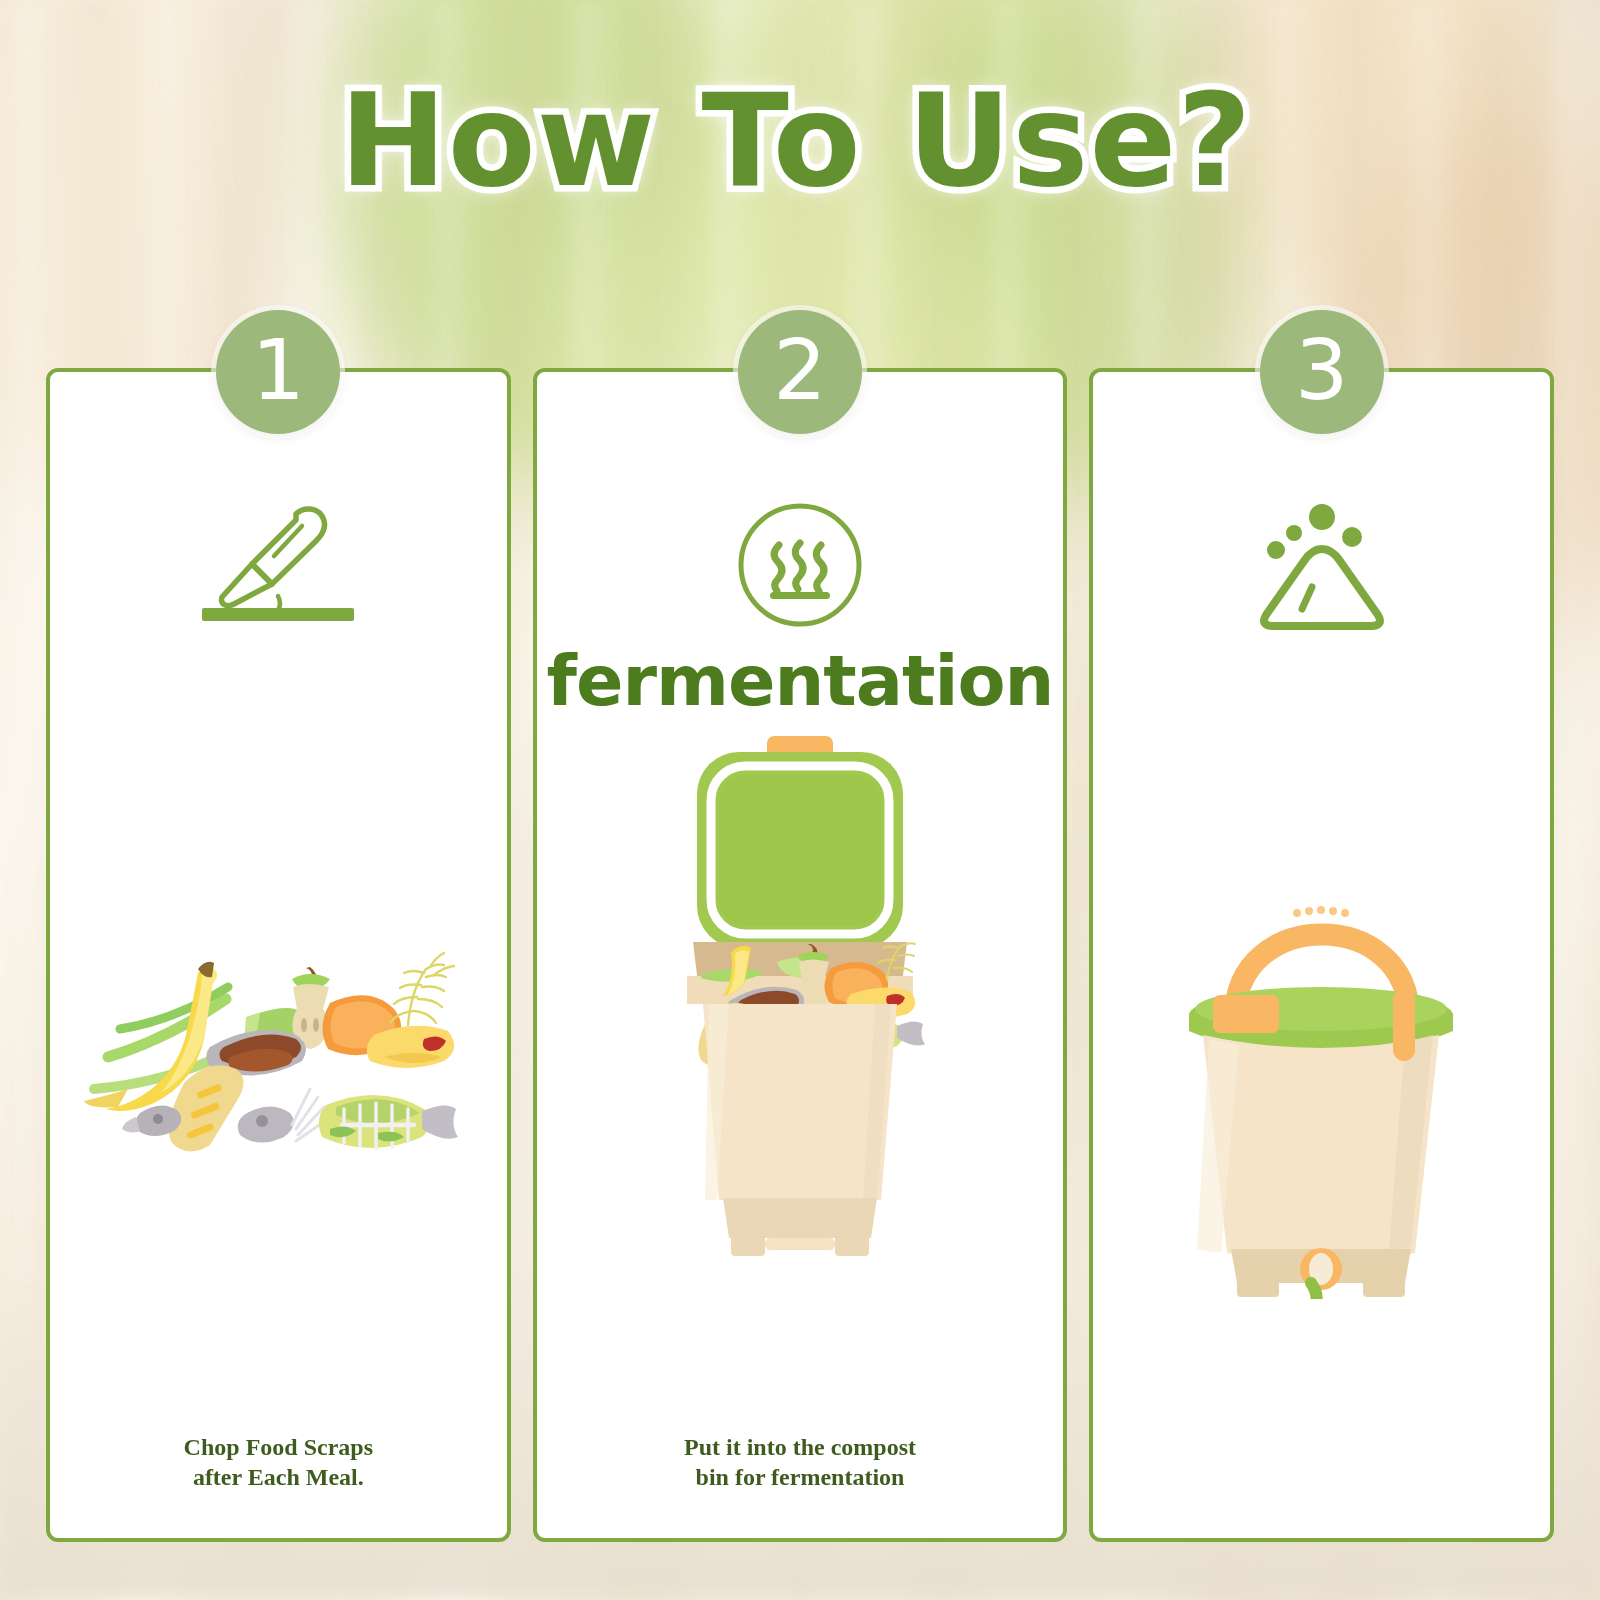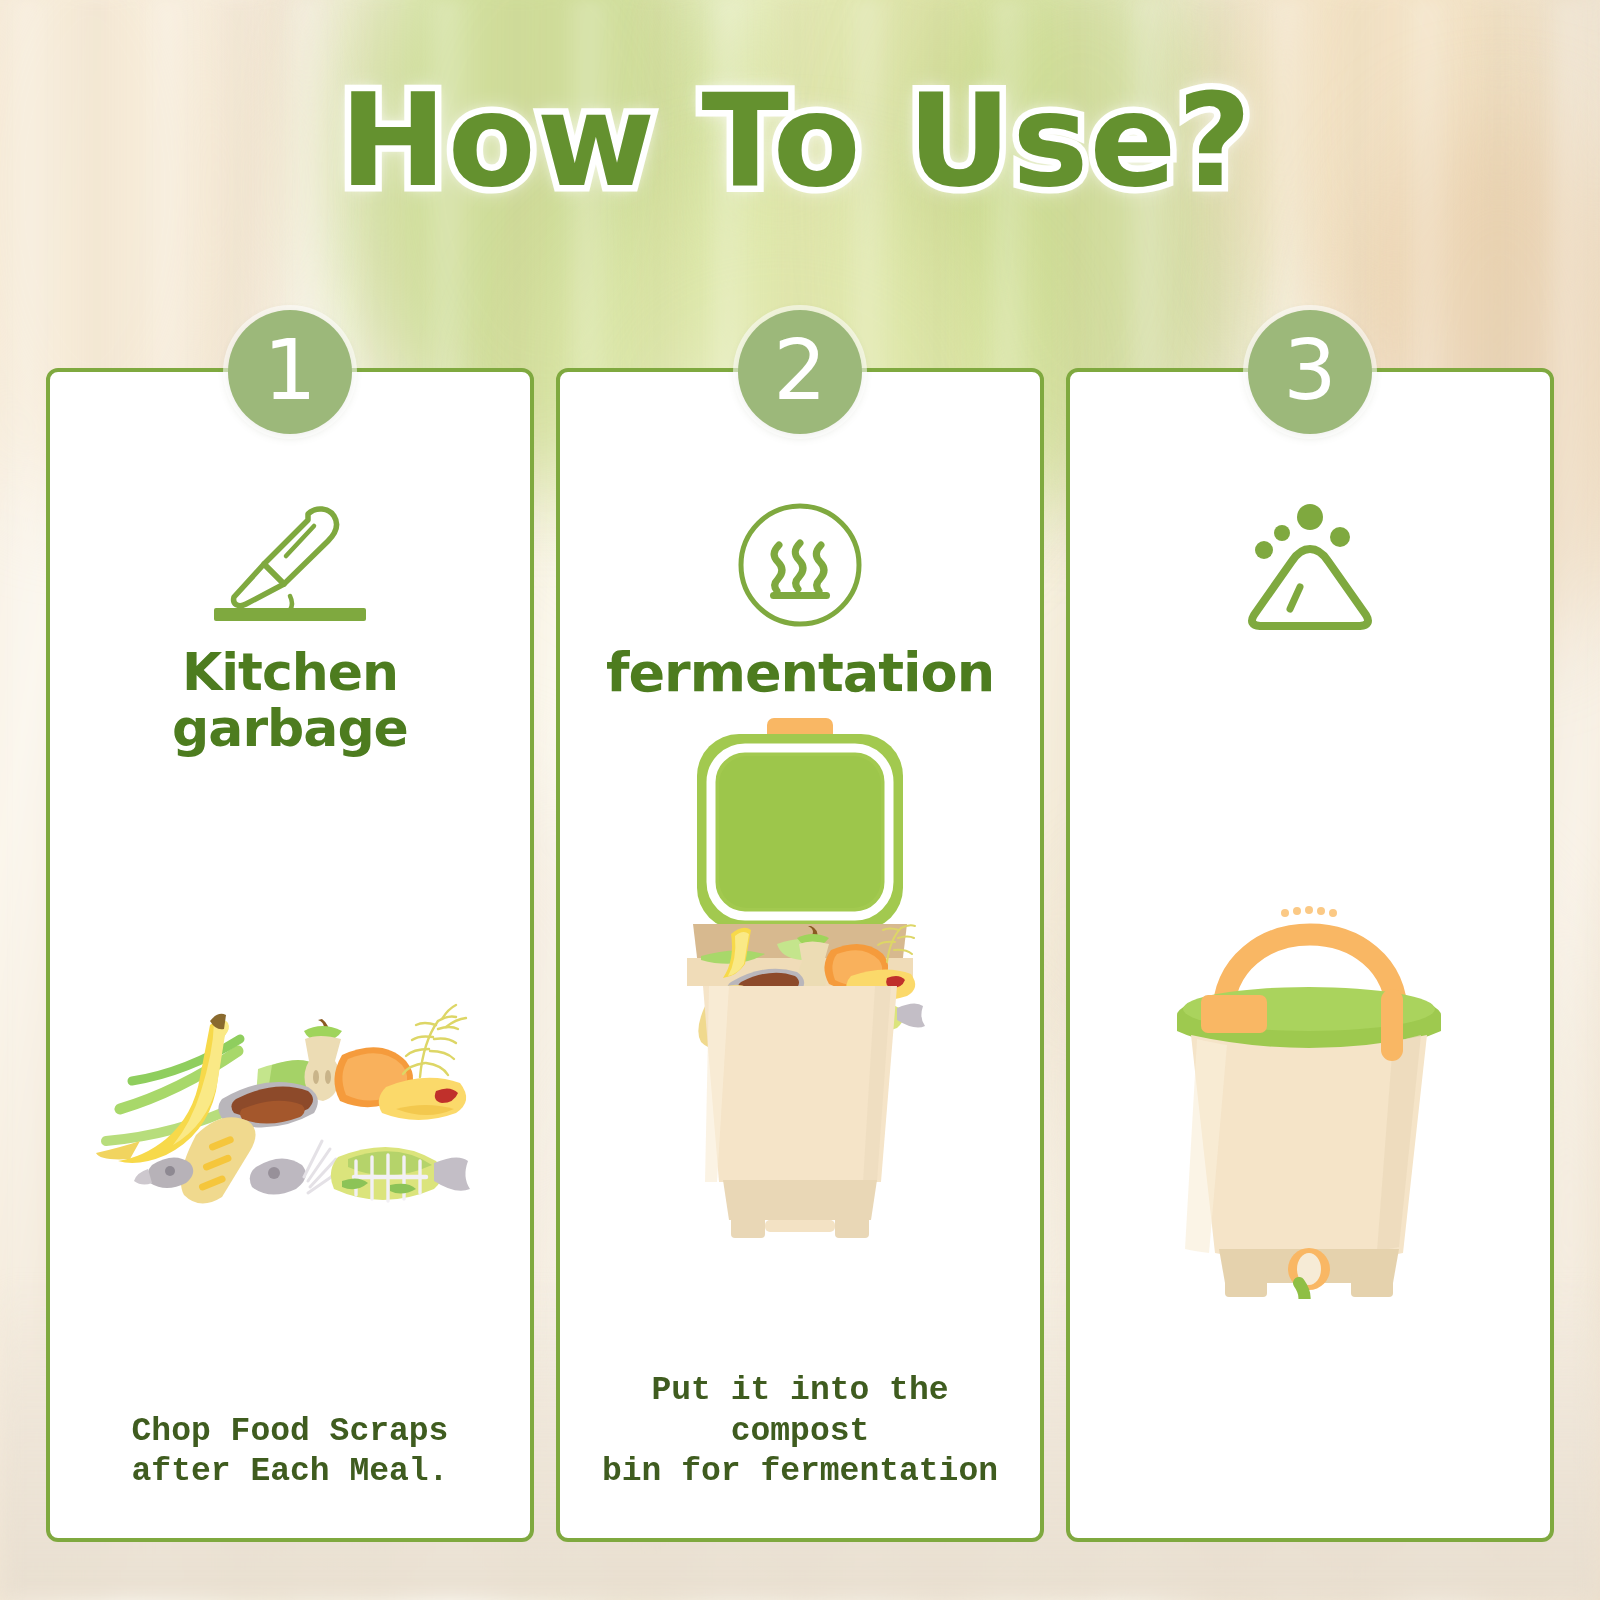--- a/index.html
+++ b/index.html
@@ -140,21 +140,21 @@
     display: flex;
     align-items: center;
     justify-content: center;
   }
 
   
   .card-heading {
     font-family: "DejaVu Sans", sans-serif;
     font-weight: bold;
     color: #4d7c1f;
-    font-size: 54px;
+    font-size: 70px;
     line-height: 1.08;
     text-align: center;
     letter-spacing: -1px;
     margin-top: 14px;
     white-space: pre-line;
     padding: 0 10px;
   }
   .card-heading.two-line { font-size: 52px; }
 
   
@@ -165,24 +165,24 @@
     align-items: center;
     justify-content: center;
     position: relative;
   }
   .art.art1 { align-items: center; }
   .art.art2 { align-items: flex-start; padding-top: 10px; }
   .art.art3 { align-items: center; }
 
   
   .caption {
-    font-family: Liberation Mono, monospace;
+    font-family: Liberation Serif, serif;
     font-weight: bold;
     color: #3f5c1f;
-    font-size: 33px;
+    font-size: 24px;
     line-height: 1.22;
     text-align: center;
     white-space: pre-line;
     padding: 0 14px 46px 14px;
   }
 </style>
 </head>
 <body>
 
 <div id="bg-layer">
@@ -213,22 +213,20 @@
     <div class="icon-wrap">
       <svg width="200" height="130" viewBox="0 0 200 130" fill="none">
         <path d="M118 14 C126 6 139 8 144 16 C149 24 146 33 138 41 L94 84 L74 64 L118 20 Z" stroke="#7fa93f" stroke-width="5.5" stroke-linejoin="round" fill="none"></path>
         <path d="M124 26 L96 56" stroke="#7fa93f" stroke-width="4.5" stroke-linecap="round"></path>
         <path d="M74 64 L94 84 L56 104 C48 108 42 104 44 97 Z" stroke="#7fa93f" stroke-width="5.5" stroke-linejoin="round" fill="none"></path>
         <path d="M100 96 q4 8 0 14" stroke="#7fa93f" stroke-width="4.5" stroke-linecap="round" fill="none"></path>
         <rect x="24" y="108" width="152" height="13" rx="2" fill="#7fa93f"></rect>
       </svg>
     </div>
 
-    <div class="card-heading two-line">Kitchen
-garbage</div>
 
     <div class="art art1">
       <svg width="400" height="250" viewBox="0 0 400 250" fill="none">
 
         <path d="M30 150 C70 138 110 118 148 92" stroke="#a8d86a" stroke-width="11" stroke-linecap="round"></path>
         <path d="M42 122 C80 116 118 100 150 80" stroke="#8fce5e" stroke-width="9" stroke-linecap="round"></path>
         <path d="M16 182 C62 178 108 166 150 146" stroke="#b7dd7c" stroke-width="10" stroke-linecap="round"></path>
 
         <path d="M168 110 q38 -14 56 -2 q10 20 -4 34 q-30 10 -54 -4 z" fill="#c4e58c"></path>
         <path d="M182 106 q30 -10 44 0 l-4 28 q-26 8 -44 -2 z" fill="#a5d267"></path>

